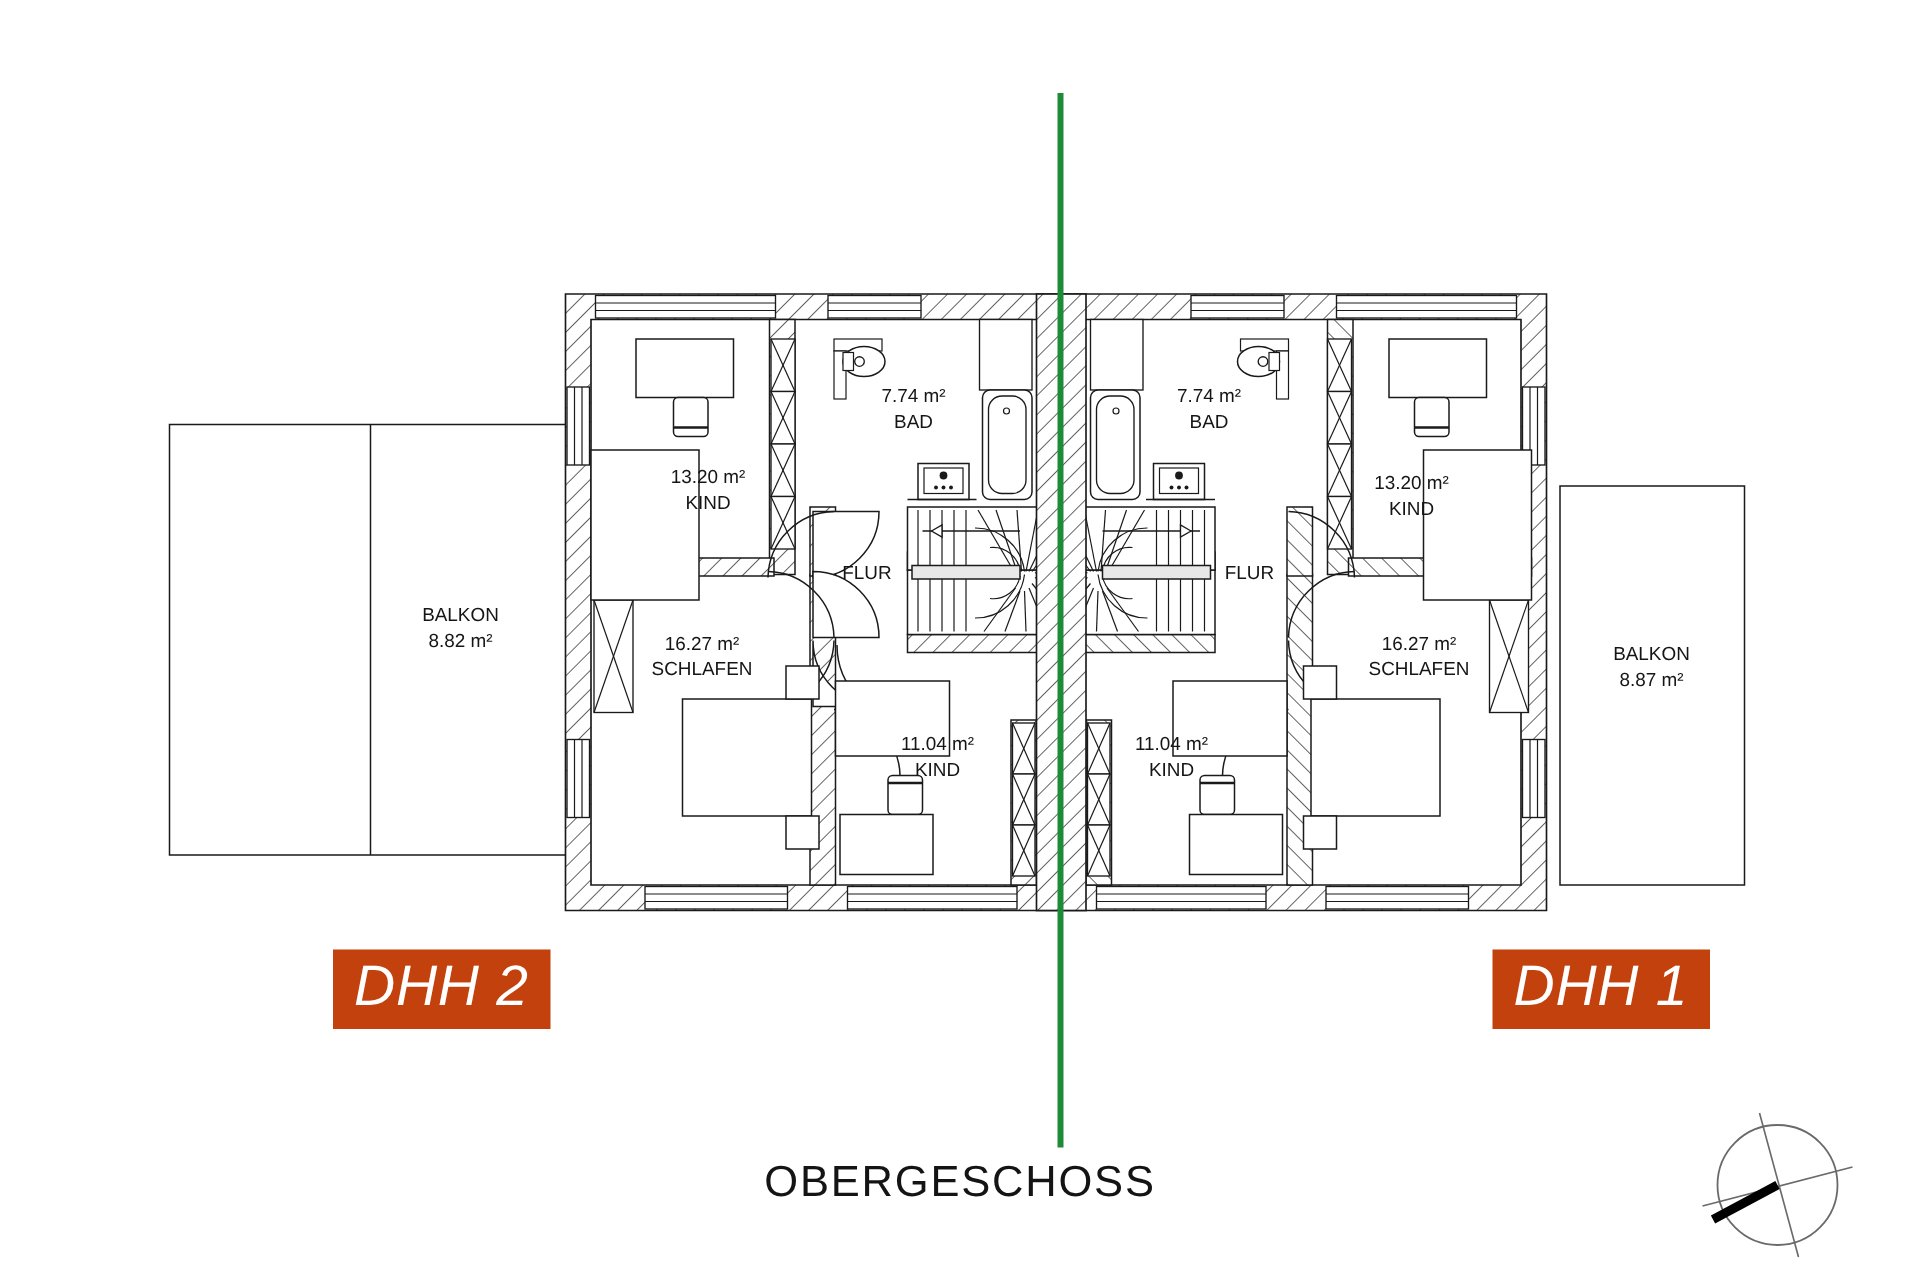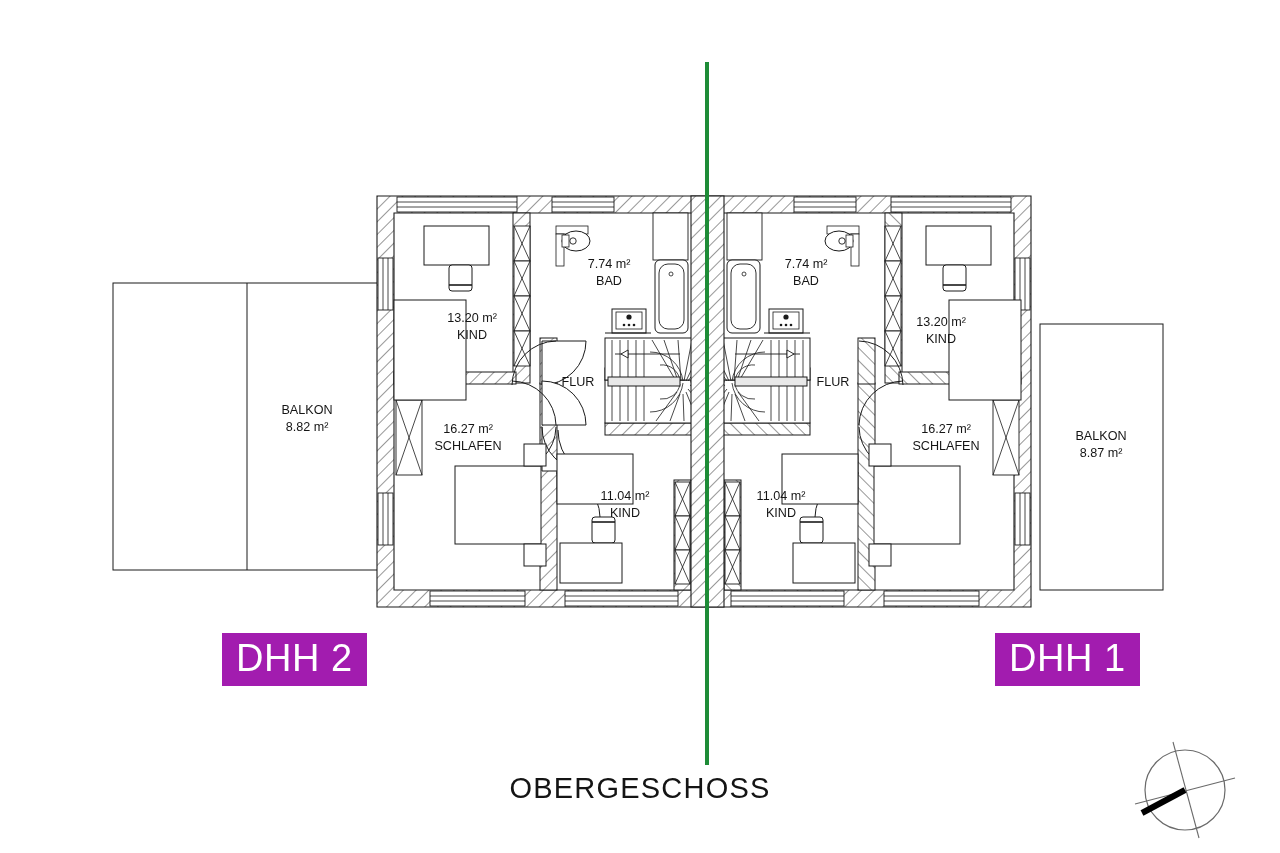--- a/index.html
+++ b/index.html
@@ -1,23 +1,23 @@
 <!DOCTYPE html>
 <html><head>
 <meta charset="utf-8">
 <style>
   html,body{margin:0;padding:0;background:#ffffff;}
   body{width:1280px;height:853px;position:relative;overflow:hidden;
        font-family:"Liberation Sans",sans-serif;color:#1a1a1a;}
   #stage{position:absolute;left:0;top:0;width:1280px;height:853px;}
   svg{position:absolute;left:0;top:0;}
-  .badge{position:absolute;background:#a21caf;color:#ffffff;
+  .badge{position:absolute;background:#c2410c;color:#ffffff;
          font-family:"Liberation Sans",sans-serif;font-size:38px;
          line-height:42px;padding:4px 14px 7px 14px;letter-spacing:0.5px;
-         white-space:nowrap;}
+         white-space:nowrap;font-style:italic;}
   #badge-dhh2{left:222px;top:633px;}
   #badge-dhh1{left:995px;top:633px;}
   #floor-title{position:absolute;left:0;top:772px;width:1280px;
                text-align:center;font-size:29px;letter-spacing:1.2px;
                color:#141414;}
   .rm{font-family:"Liberation Sans",sans-serif;font-size:12.6px;fill:#151515;}
   .rl{font-family:"Liberation Sans",sans-serif;font-size:12.6px;fill:#151515;}
   .balklbl{font-family:"Liberation Sans",sans-serif;font-size:12.6px;fill:#151515;}
 </style>
 </head>

